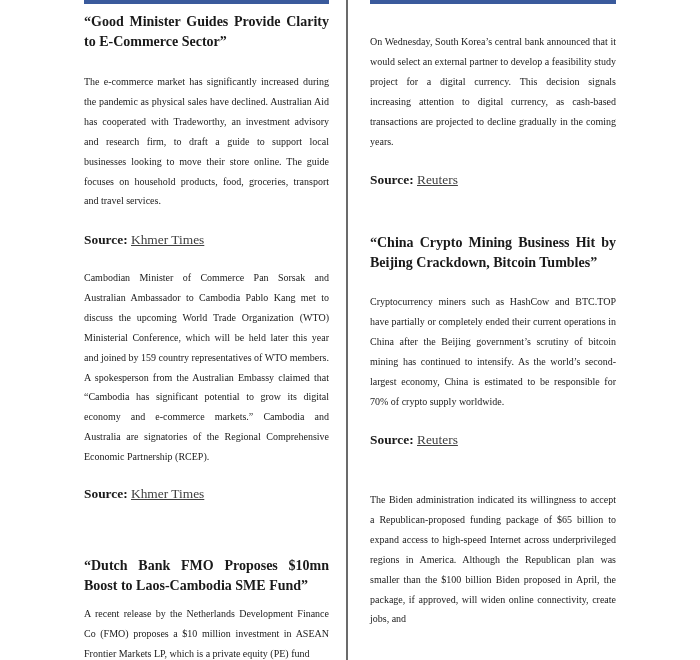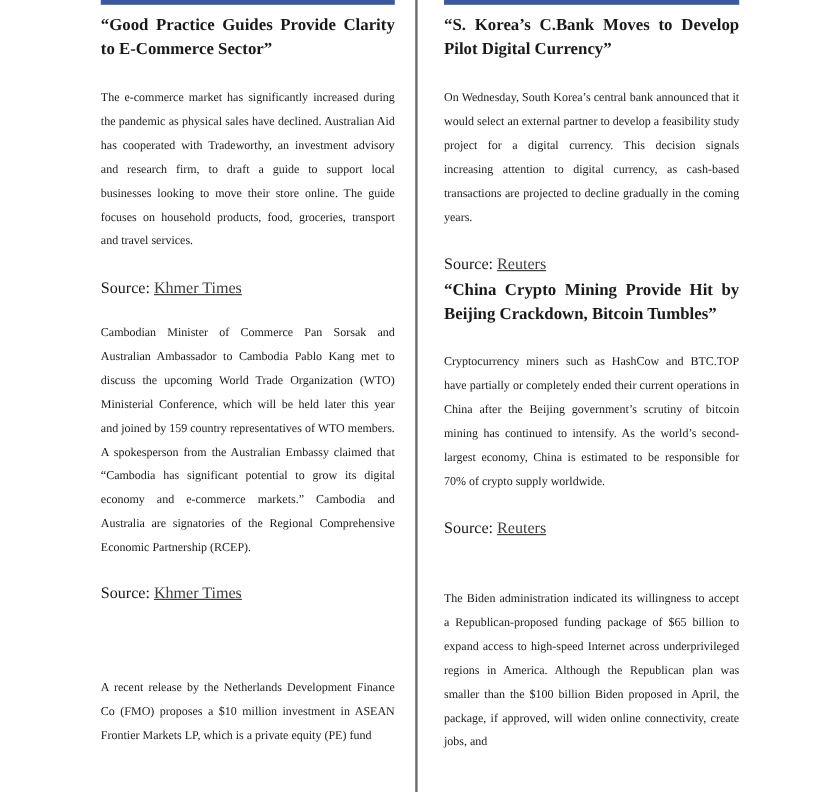--- a/index.html
+++ b/index.html
@@ -24,68 +24,68 @@
   }
   .headline {
     font-weight: bold; font-size: 14px; line-height: 20px;
     margin: 0; text-align: justify; text-align-last: left;
   }
   .body-text {
     font-size: 10px; line-height: 19.9px; margin: 0;
     text-align: justify;
   }
   .source { font-size: 13.4px; line-height: 20px; margin: 0; }
-  .source b { font-weight: normal; }
+  .source b { font-weight: bold; }
   .source a { color: #404040; text-decoration: underline; }
   .article { position: absolute; left: 0; width: 100%; }
 </style>
 </head>
 <body>
 
 <div class="divider"></div>
 
 <div class="col left">
   <div class="topbar"></div>
 
   <div class="article" style="top:12px">
-    <p class="headline">“Good Practice Guides Provide Clarity to E-Commerce Sector”</p>
+    <p class="headline">“Good Minister Guides Provide Clarity to E-Commerce Sector”</p>
     <p class="body-text" style="margin-top:20px">The e-commerce market has significantly increased during the pandemic as physical sales have declined. Australian Aid has cooperated with Tradeworthy, an investment advisory and research firm, to draft a guide to support local businesses looking to move their store online. The guide focuses on household products, food, groceries, transport and travel services.</p>
     <p class="source" style="margin-top:19px">
       <b>Source:</b>
       <a>Khmer Times</a>
     </p>
   </div>
 
   <div class="article" style="top:249px">
     <p class="body-text" style="margin-top:19px">Cambodian Minister of Commerce Pan Sorsak and Australian Ambassador to Cambodia Pablo Kang met to discuss the upcoming World Trade Organization (WTO) Ministerial Conference, which will be held later this year and joined by 159 country representatives of WTO members. A spokesperson from the Australian Embassy claimed that “Cambodia has significant potential to grow its digital economy and e-commerce markets.” Cambodia and Australia are signatories of the Regional Comprehensive Economic Partnership (RCEP).</p>
     <p class="source" style="margin-top:17px">
       <b>Source:</b>
       <a>Khmer Times</a>
     </p>
   </div>
 
   <div class="article" style="top:556px">
+    <p class="headline">“Dutch Bank FMO Proposes $10mn Boost to Laos-Cambodia SME Fund”</p>
     <p class="body-text" style="margin-top:8px">A recent release by the Netherlands Development Finance Co (FMO) proposes a $10 million investment in ASEAN Frontier Markets LP, which is a private equity (PE) fund</p>
   </div>
 </div>
 
 <div class="col right">
   <div class="topbar"></div>
 
   <div class="article" style="top:12px">
-    <p class="headline">“S. Korea’s C.Bank Moves to Develop Pilot Digital Currency”</p>
     <p class="body-text" style="margin-top:20px">On Wednesday, South Korea’s central bank announced that it would select an external partner to develop a feasibility study project for a digital currency. This decision signals increasing attention to digital currency, as cash-based transactions are projected to decline gradually in the coming years.</p>
     <p class="source" style="margin-top:19px">
       <b>Source:</b>
       <a>Reuters</a>
     </p>
   </div>
 
   <div class="article" style="top:233px">
-    <p class="headline">“China Crypto Mining Provide Hit by Beijing Crackdown, Bitcoin Tumbles”</p>
+    <p class="headline">“China Crypto Mining Business Hit by Beijing Crackdown, Bitcoin Tumbles”</p>
     <p class="body-text" style="margin-top:19px">Cryptocurrency miners such as HashCow and BTC.TOP have partially or completely ended their current operations in China after the Beijing government’s scrutiny of bitcoin mining has continued to intensify. As the world’s second-largest economy, China is estimated to be responsible for 70% of crypto supply worldwide.</p>
     <p class="source" style="margin-top:19px">
       <b>Source:</b>
       <a>Reuters</a>
     </p>
   </div>
 
   <div class="article" style="top:471px">
     <p class="body-text" style="margin-top:19px">The Biden administration indicated its willingness to accept a Republican-proposed funding package of $65 billion to expand access to high-speed Internet across underprivileged regions in America. Although the Republican plan was smaller than the $100 billion Biden proposed in April, the package, if approved, will widen online connectivity, create jobs, and</p>
   </div>

